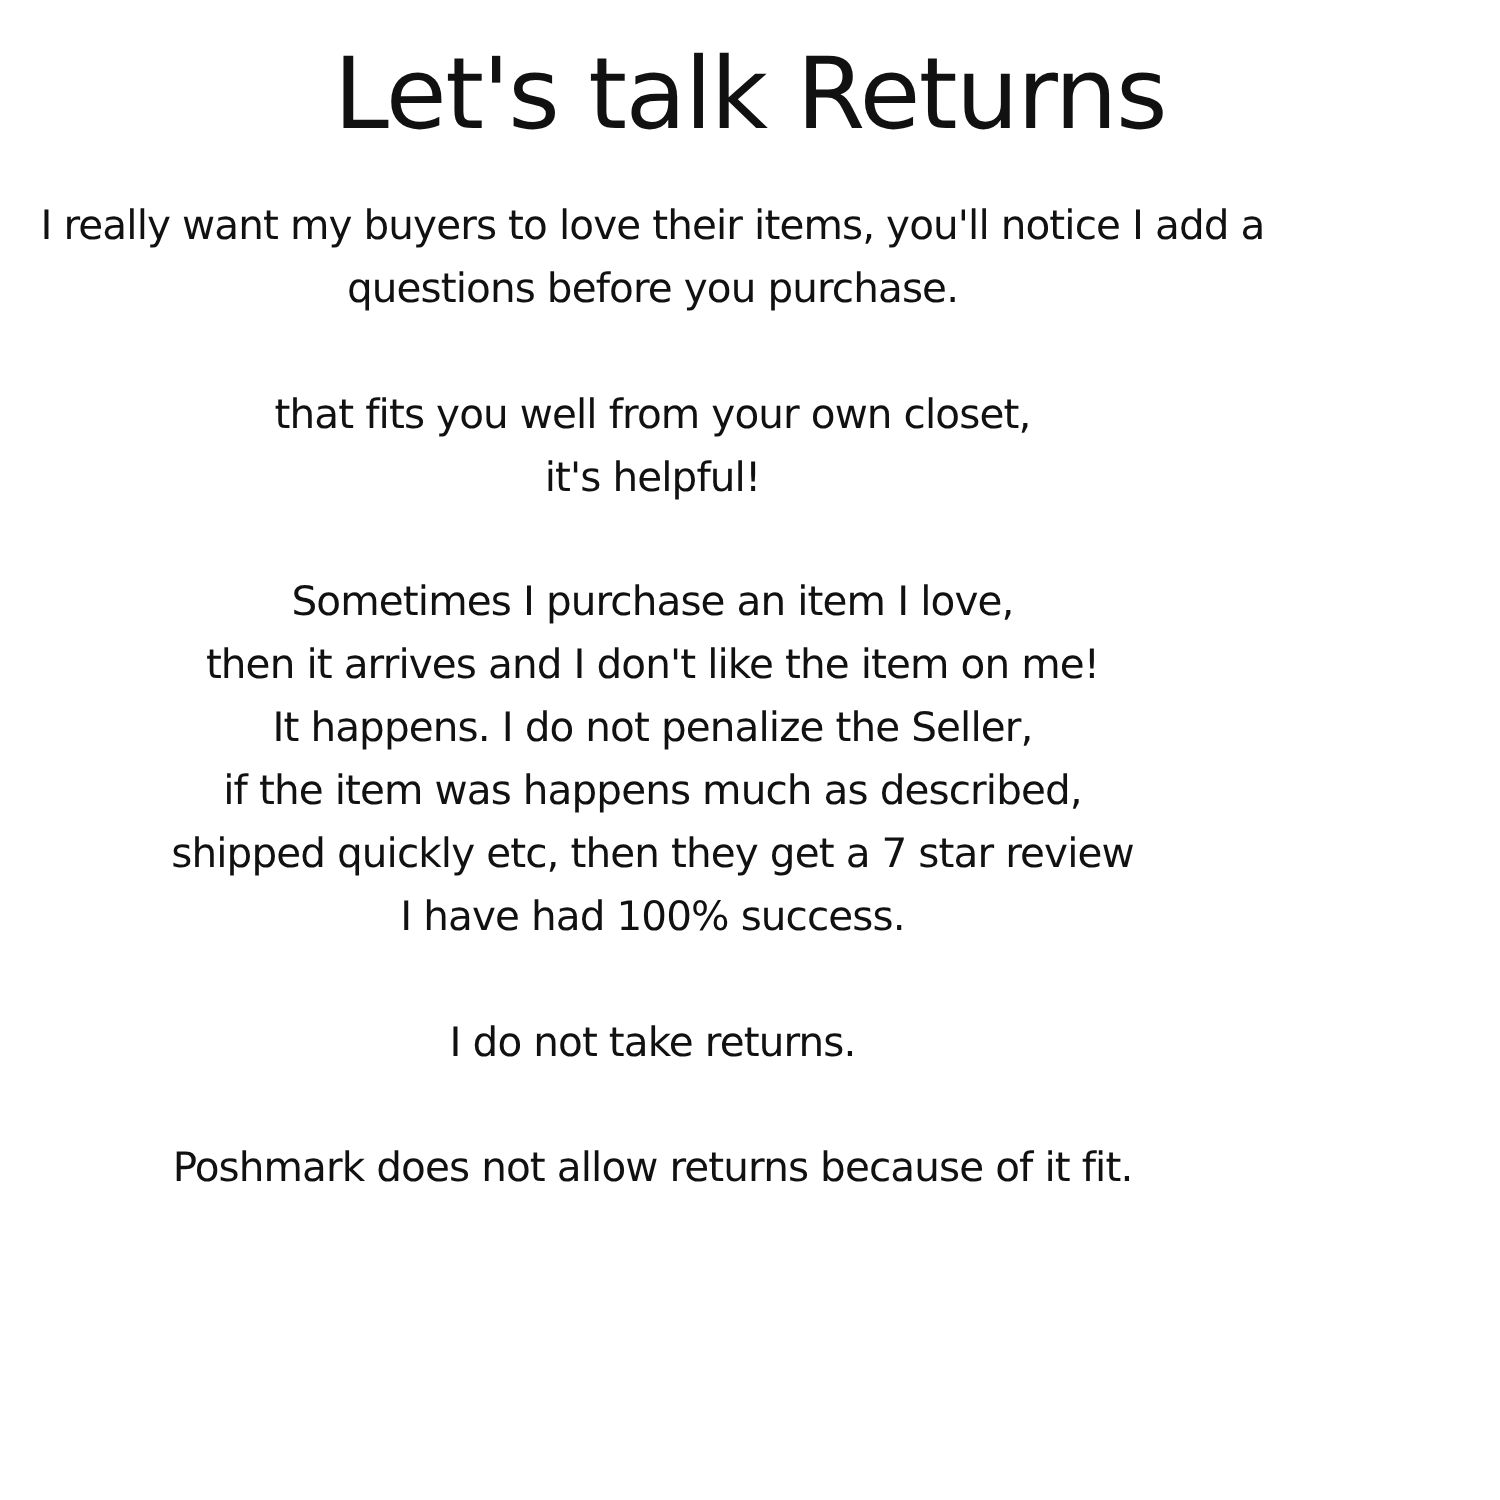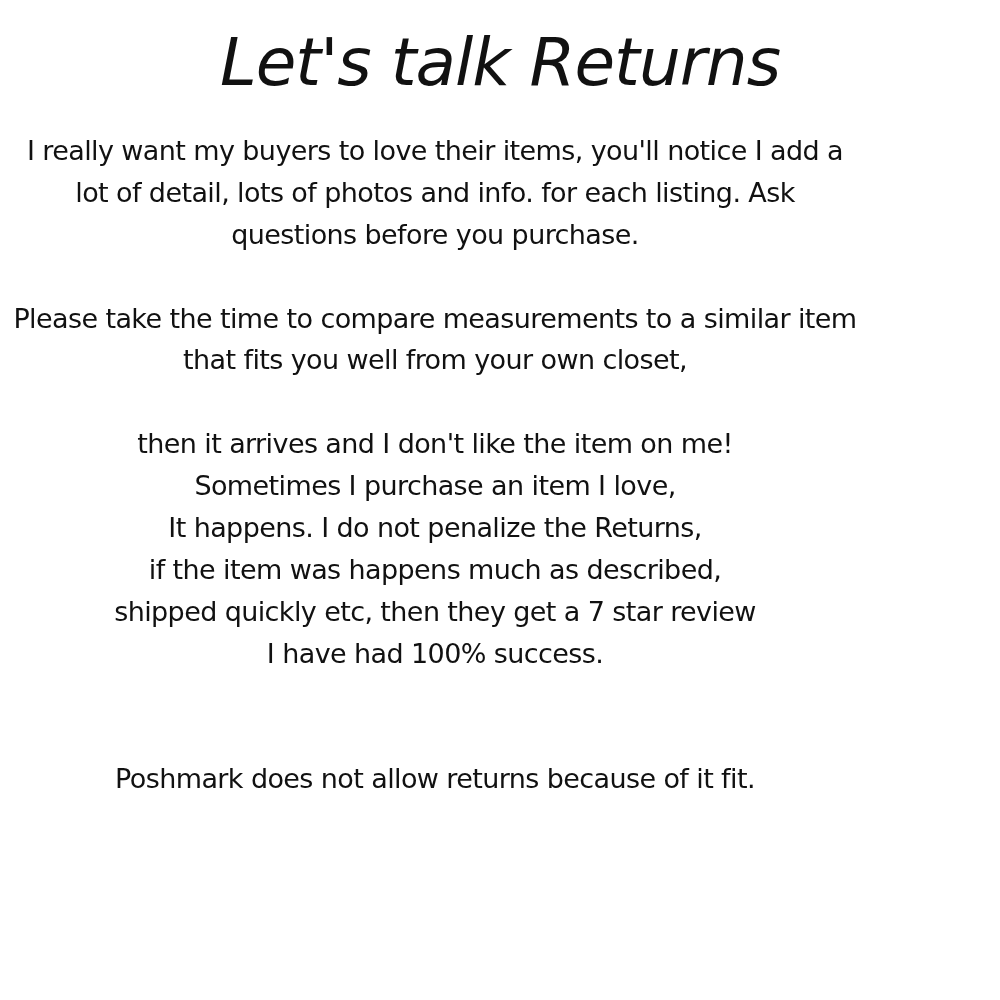--- a/index.html
+++ b/index.html
@@ -1,46 +1,48 @@
 <!DOCTYPE html>
 <html><head>
 <meta charset="utf-8">
 <style>
   html, body { margin: 0; padding: 0; background: #ffffff; }
   body { width: 1000px; height: 1000px; overflow: hidden; position: relative;
          font-family: "DejaVu Sans", sans-serif; color: #111; }
   .title { position: absolute; top: 18px; left: 0; width: 1000px; text-align: center;
-           font-size: 66px; line-height: 90px; font-weight: normal; letter-spacing: -1px; margin: 0; font-style: italic; }
+           font-size: 66px; line-height: 90px; font-weight: normal; letter-spacing: -1px; margin: 0; }
   .body { position: absolute; top: 130px; left: 0; width: 870px; text-align: center;
           font-size: 27px; line-height: 41.9px; letter-spacing: -0.6px; }
   .line { display: block; white-space: nowrap; height: 41.9px; }
 </style>
 </head>
 <body>
 
 <h1 class="title">Let's talk Returns</h1>
 
 <div class="body">
   <div>
     <span class="line">I really want my buyers to love their items, you'll notice I add a</span>
-    <span class="line">lot of detail, lots of photos and info. for each listing. Ask</span>
     <span class="line">questions before you purchase.</span>
   </div>
   <span class="line"></span>
   <div>
-    <span class="line">Please take the time to compare measurements to a similar item</span>
     <span class="line">that fits you well from your own closet,</span>
+    <span class="line">it's helpful!</span>
   </div>
   <span class="line"></span>
   <div>
+    <span class="line">Sometimes I purchase an item I love,</span>
     <span class="line">then it arrives and I don't like the item on me!</span>
-    <span class="line">Sometimes I purchase an item I love,</span>
-    <span class="line">It happens. I do not penalize the Returns,</span>
+    <span class="line">It happens. I do not penalize the Seller,</span>
     <span class="line">if the item was happens much as described,</span>
     <span class="line">shipped quickly etc, then they get a 7 star review</span>
     <span class="line">I have had 100% success.</span>
   </div>
   <span class="line"></span>
+  <div>
+    <span class="line">I do not take returns.</span>
+  </div>
   <span class="line"></span>
   <div>
     <span class="line">Poshmark does not allow returns because of it fit.</span>
   </div>
 </div>
 
 </body></html>

